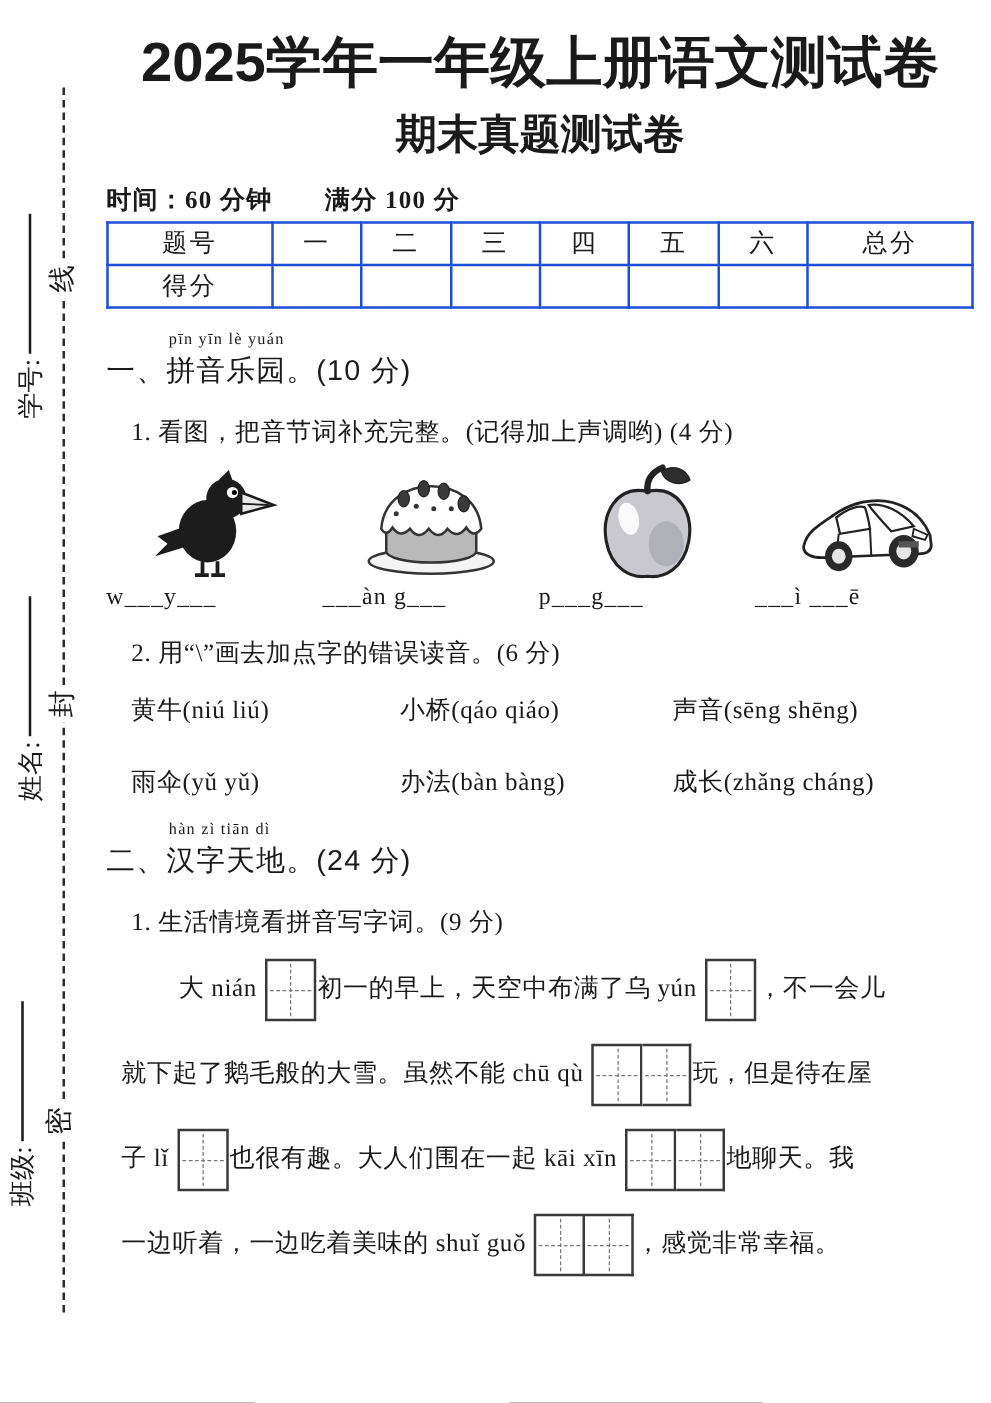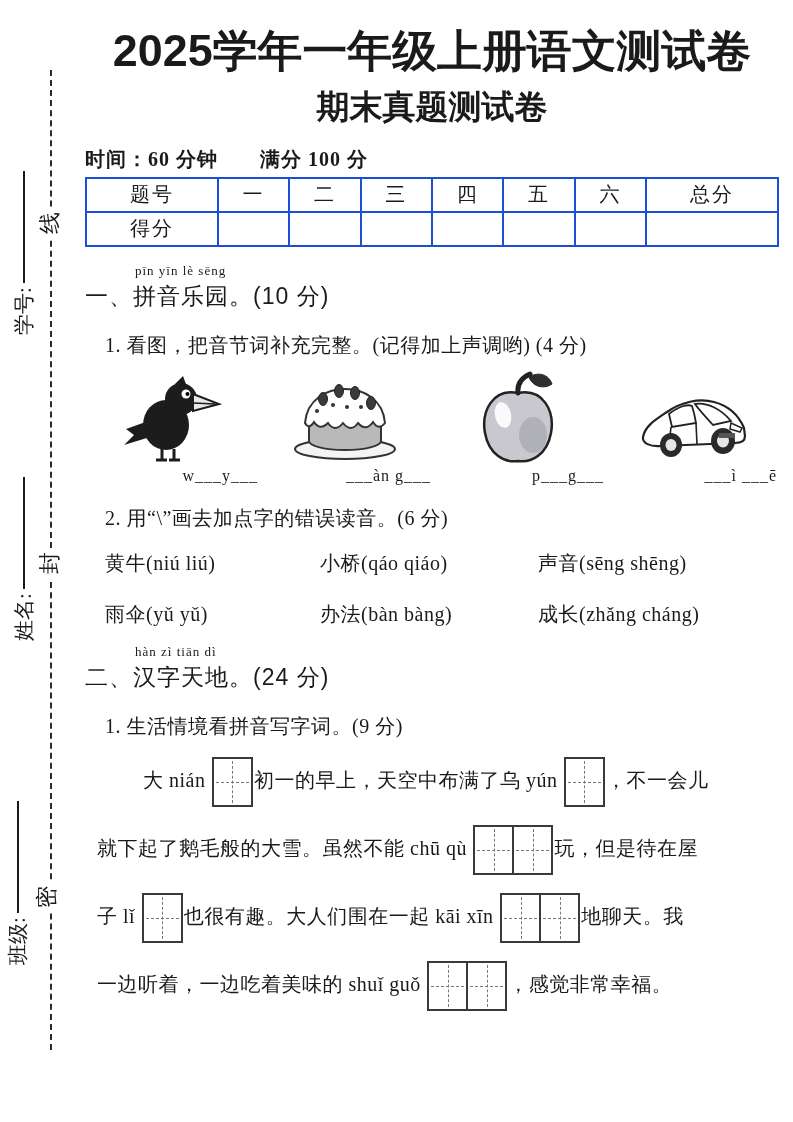--- a/index.html
+++ b/index.html
@@ -59,25 +59,25 @@
   }
   .sec-heading{
     font-family:"Liberation Sans","DejaVu Sans",sans-serif;
     font-weight:400;font-size:23px;margin-top:2px;letter-spacing:1px;
   }
   .question{font-size:20px;margin:20px 0 0 20px;letter-spacing:.5px;}
   
   .pic-row{display:flex;margin-top:12px;}
   .pic-cell{width:173px;display:flex;justify-content:center;align-items:flex-end;height:92px;}
   .blank-row{display:flex;margin-top:4px;}
-  .blank-cell{width:173px;text-align:right;font-size:16px;letter-spacing:1px;white-space:nowrap;}
+  .blank-cell{width:173px;text-align:left;font-size:19px;letter-spacing:1px;white-space:nowrap;}
   
   .word-grid{
     display:grid;grid-template-columns:215px 218px auto;
-    row-gap:24px;margin:18px 0 0 20px;font-size:20px;letter-spacing:.5px;
+    row-gap:31px;margin:18px 0 0 20px;font-size:20px;letter-spacing:.5px;
   }
   
   .passage{margin:6px 0 0 12px;font-size:20px;letter-spacing:.5px;}
   .p-line{height:68px;line-height:68px;white-space:nowrap;}
   .p-line:first-child{padding-left:46px;}
   .tian-group{display:inline-flex;vertical-align:middle;margin:0 1px;}
   .tian-cell{
     position:relative;width:37px;height:46px;background:#fff;
     border:2px solid #3a3a3a;
   }
@@ -136,21 +136,21 @@
         <td></td>
         <td></td>
         <td></td>
         <td></td>
         <td></td>
         <td></td>
       </tr>
     </tbody>
       </table>
 
-    <div class="sec-pinyin">pīn yīn  lè sēng</div>
+    <div class="sec-pinyin">pīn yīn  lè yuán</div>
     <div class="sec-heading">一、拼音乐园。(10 分)</div>
 
     <div class="question">1. 看图，把音节词补充完整。(记得加上声调哟) (4 分)</div>
 
     <div class="pic-row">
       <div class="pic-cell">
         <svg width="104" height="88" viewBox="0 0 104 88">
           <polygon points="6,54 34,44 30,62 4,70 14,60" fill="#1c1c1c"></polygon>
           <ellipse cx="46" cy="50" rx="23" ry="25" fill="#1c1c1c"></ellipse>
           <circle cx="61" cy="24" r="16" fill="#1c1c1c"></circle>

